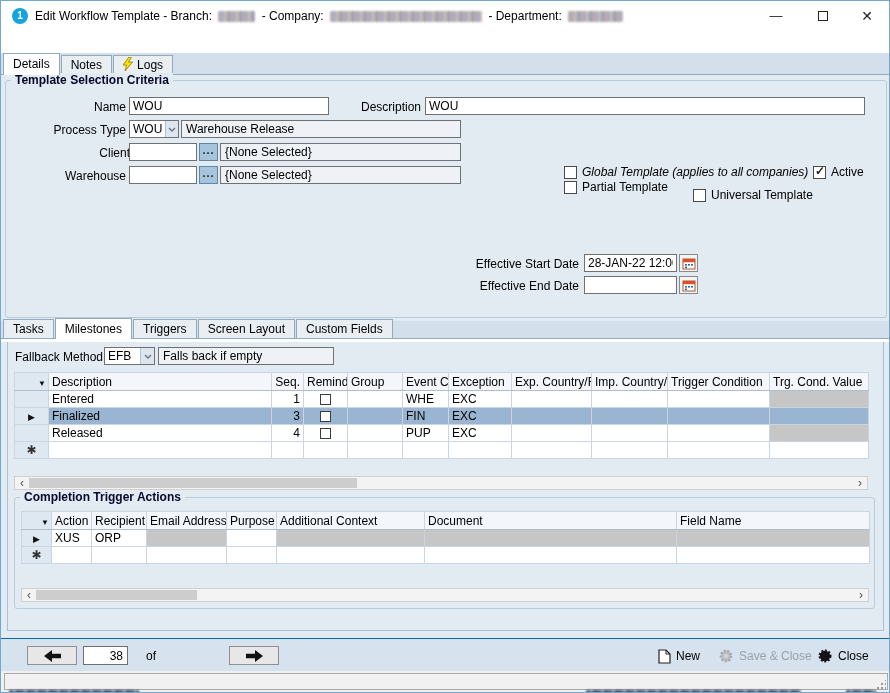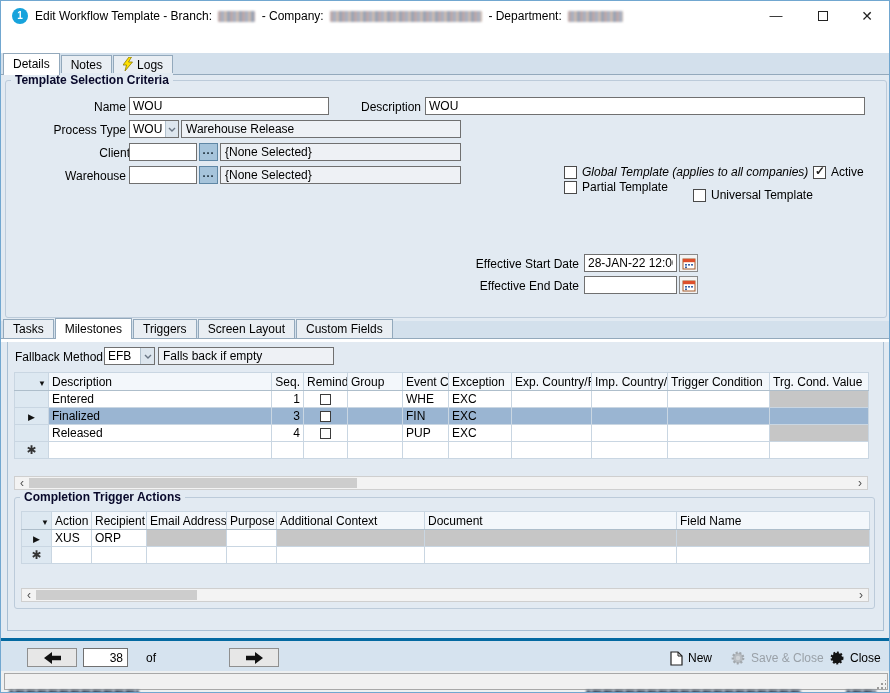--- a/index.html
+++ b/index.html
@@ -81,29 +81,29 @@
   .tri-right { font-size:9px; color:#111; }
   .newrow-star { font-size:12px; color:#333; }
 
   
   .hscroll { position:absolute; height:14px; background:#f3f3f3; border:1px solid #cfcfcf; display:flex; }
   .sarrow { width:14px; text-align:center; line-height:12px; font-size:12px; color:#505050; flex:0 0 auto; }
   .strack { position:relative; flex:1; }
   .sthumb { position:absolute; top:1px; height:10px; background:#cdcdcd; }
 
   
-  .bottombar { position:absolute; top:637px; left:0; width:100%; height:33px; background:#d6e3ef; border-top:3px solid #0369a1; }
+  .bottombar { position:absolute; top:637px; left:0; width:100%; height:33px; background:#d6e3ef; border-top:1px solid #0369a1; }
   .nav-btn { position:absolute; top:7px; width:50px; height:19px; background:#e7e7e7; border:1px solid #8f8f8f;
              display:flex; align-items:center; justify-content:center; }
   .nav-input { position:absolute; top:7px; width:45px; height:19px; border:1px solid #707070; background:#fff;
                text-align:right; padding:0 4px; font-family:"Liberation Sans",sans-serif; font-size:12px; }
   .nav-ro { position:absolute; top:7px; width:45px; height:19px; border:1px solid #8a8a8a; background:#ececec;
             text-align:right; line-height:17px; padding:0 4px;margin-top:40px; }
   .nav-of { position:absolute; top:10px; }
-  .footer-btn { position:absolute; top:8px; height:18px; display:flex; align-items:center; cursor:default;margin-left:12px; }
+  .footer-btn { position:absolute; top:8px; height:18px; display:flex; align-items:center; cursor:default; }
   .footer-btn .fb-label { margin-left:5px; white-space:nowrap; }
   .footer-btn.disabled .fb-label { color:#9aa1a8; }
 
   
   .statusbar { position:absolute; top:670px; left:0; width:100%; height:23px; background:#eef0f1; }
   .status-inner { position:absolute; left:3px; top:2px; width:884px; height:17px; border:1px solid #a8a8a8; background:#f1f1f1; }
   .grip { position:absolute; right:3px; bottom:4px; width:10px; height:10px;
           background:radial-gradient(circle at 2px 8px,#9a9a9a 1px,transparent 1.4px),
                      radial-gradient(circle at 6px 8px,#9a9a9a 1px,transparent 1.4px),
                      radial-gradient(circle at 6px 4px,#9a9a9a 1px,transparent 1.4px),

